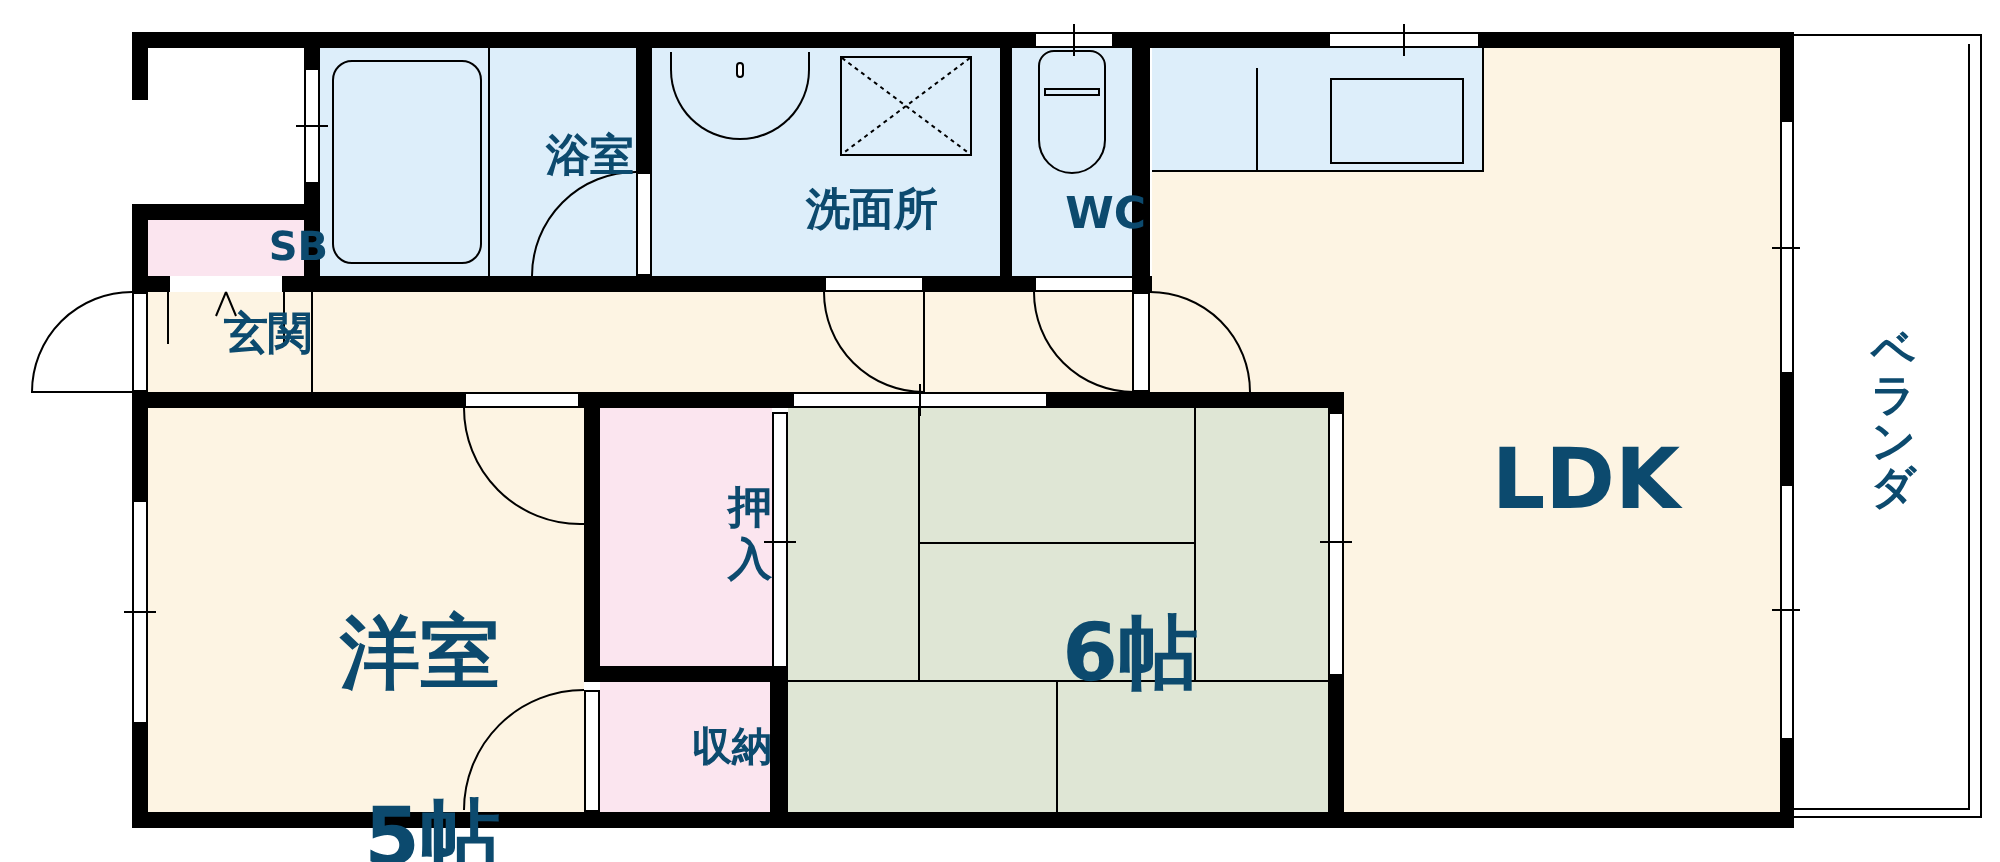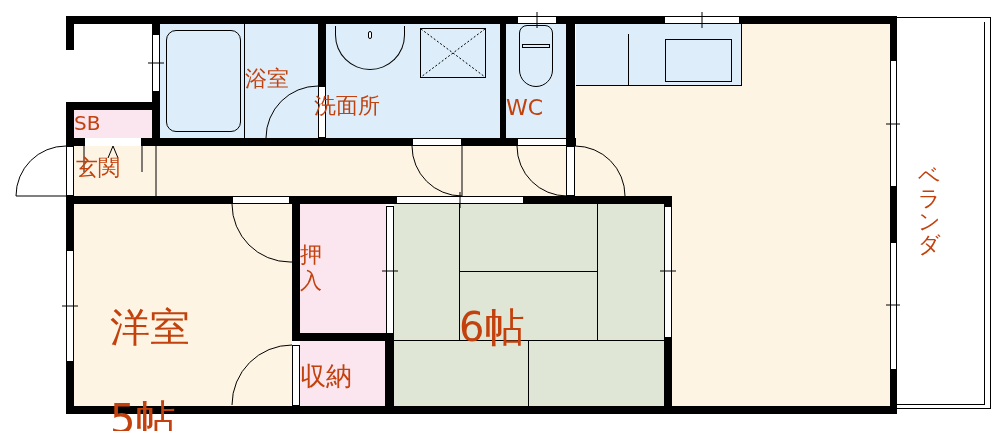--- a/index.html
+++ b/index.html
@@ -1,20 +1,20 @@
 <!DOCTYPE html>
 <html><head>
 <meta charset="utf-8">
 <style>
   html, body { margin: 0; padding: 0; background: #ffffff; }
   body { width: 1000px; height: 431px; position: relative; overflow: hidden; font-family: "DejaVu Sans", "Liberation Sans", sans-serif; }
   .abs { position: absolute; box-sizing: border-box; }
   .wall { position: absolute; background: #000; }
   .room { position: absolute; box-sizing: border-box; }
-  .label { position: absolute; color: #c2410c; text-align: left; white-space: pre-line; line-height: 1.1; }
+  .label { position: absolute; color: #0c4a6e; text-align: right; white-space: pre-line; line-height: 1.1; font-weight: bold; }
   .win { position: absolute; background: #fff; box-sizing: border-box; border: 1px solid #000; }
   .line { position: absolute; background: #000; }
   svg { position: absolute; left: 0; top: 0; }
 </style>
 </head>
 <body>
 
 <div class="room" style="left:74px;top:24px;width:80px;height:78px;background:#fff;"></div>
 
 <div class="room" style="left:74px;top:110px;width:78px;height:28px;background:#fbe5ef;"></div>
@@ -119,33 +119,34 @@
     <line x1="702" y1="12" x2="702" y2="28"></line>
     <line x1="886" y1="124" x2="900" y2="124"></line>
     <line x1="886" y1="305" x2="900" y2="305"></line>
     <line x1="62" y1="306" x2="78" y2="306"></line>
     <line x1="460" y1="192" x2="460" y2="208"></line>
     <line x1="382" y1="271" x2="398" y2="271"></line>
     <line x1="660" y1="271" x2="676" y2="271"></line>
   </g>
 </svg>
 
-<div class="label" style="left:74px;top:112px;width:78px;font-size:20px;">SB</div>
+<div class="label" style="left:74px;top:112px;width:78px;font-size:20px;padding-left:12px;">SB</div>
 <div class="label" style="left:76px;top:156px;width:80px;font-size:22px;">玄関</div>
 <div class="label" style="left:245px;top:67px;width:72px;font-size:22px;">浴室</div>
 <div class="label" style="left:314px;top:94px;width:155px;font-size:22px;">洗面所</div>
 <div class="label" style="left:506px;top:96px;width:67px;font-size:22px;">WC</div>
 <div class="label" style="left:700px;top:174px;width:140px;font-size:42px;line-height:1.05;">
+  <div>LDK</div>
 </div>
 <div class="label" style="left:110px;top:258px;width:140px;font-size:40px;line-height:1.15;">
   <div>洋室</div>
   <div>5帖</div>
 </div>
 <div class="label" style="left:300px;top:242px;width:86px;font-size:22px;line-height:1.2;">押
 入</div>
-<div class="label" style="left:300px;top:362px;width:86px;font-size:26px;">収納</div>
+<div class="label" style="left:300px;top:362px;width:86px;font-size:20px;">収納</div>
 <div class="label" style="left:459px;top:258px;width:140px;font-size:40px;line-height:1.15;">
   <div>6帖</div>
 </div>
 <div class="label" style="left:918px;top:164px;width:40px;font-size:22px;line-height:1.05;">ベ
 ラ
 ン
 ダ</div>
 
 </body></html>

